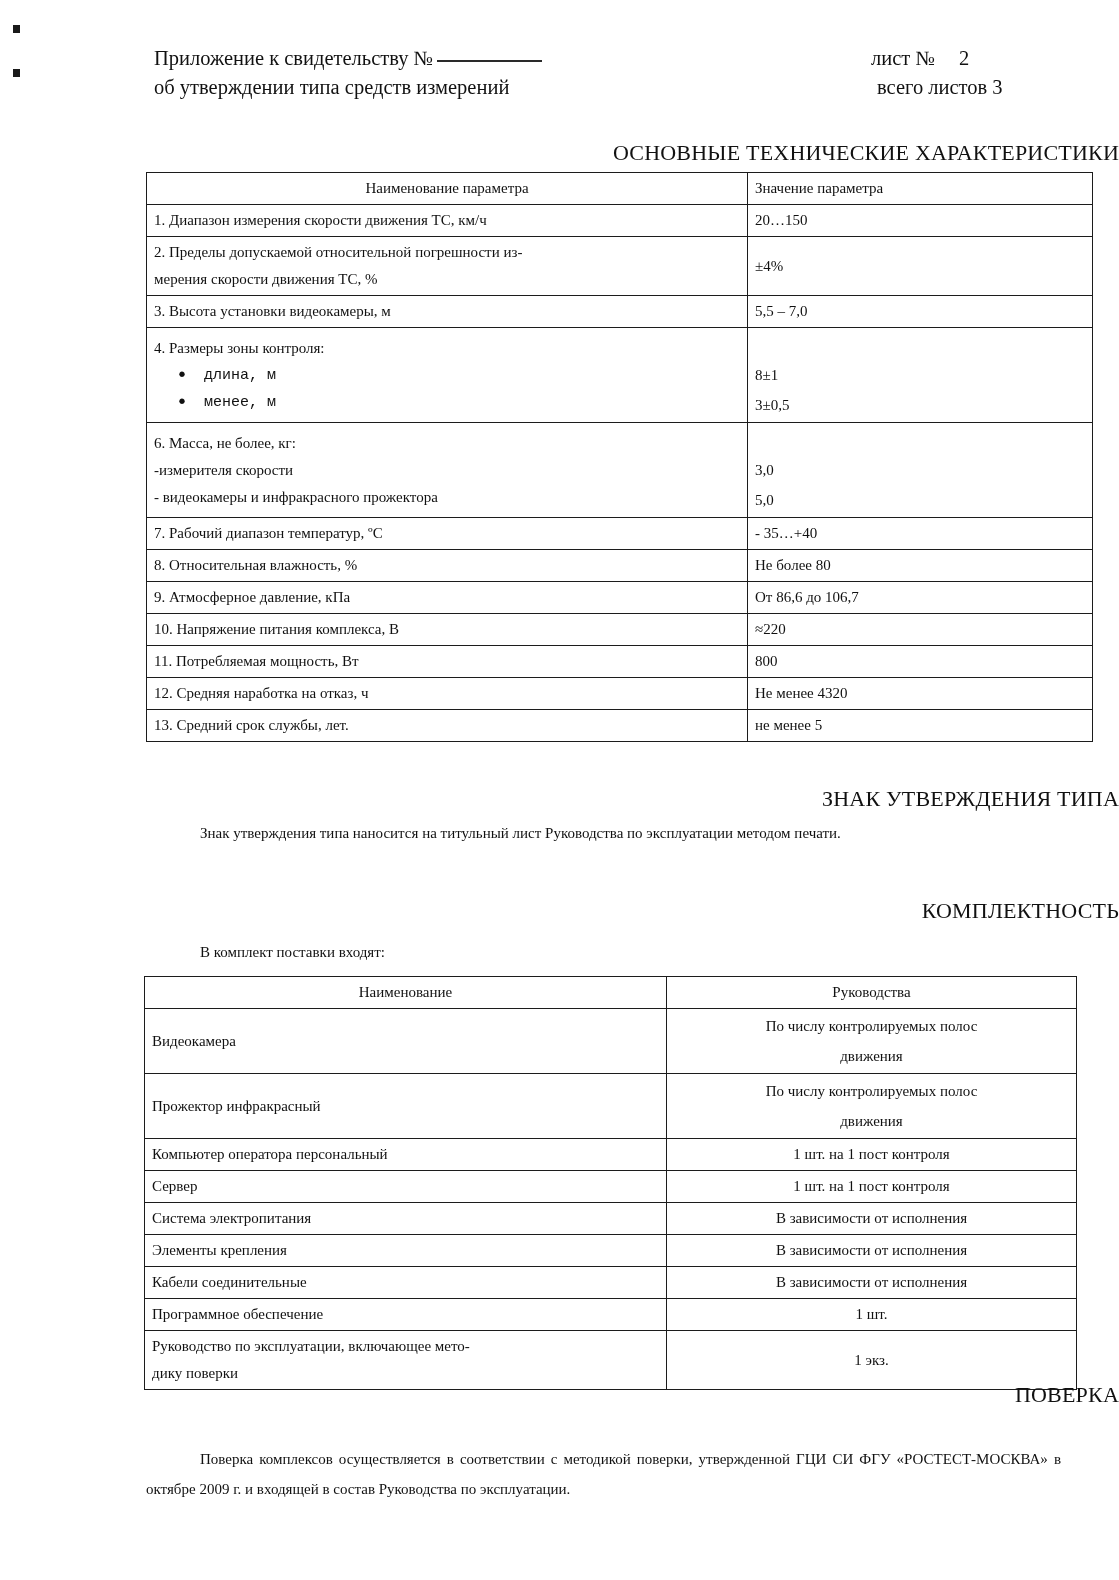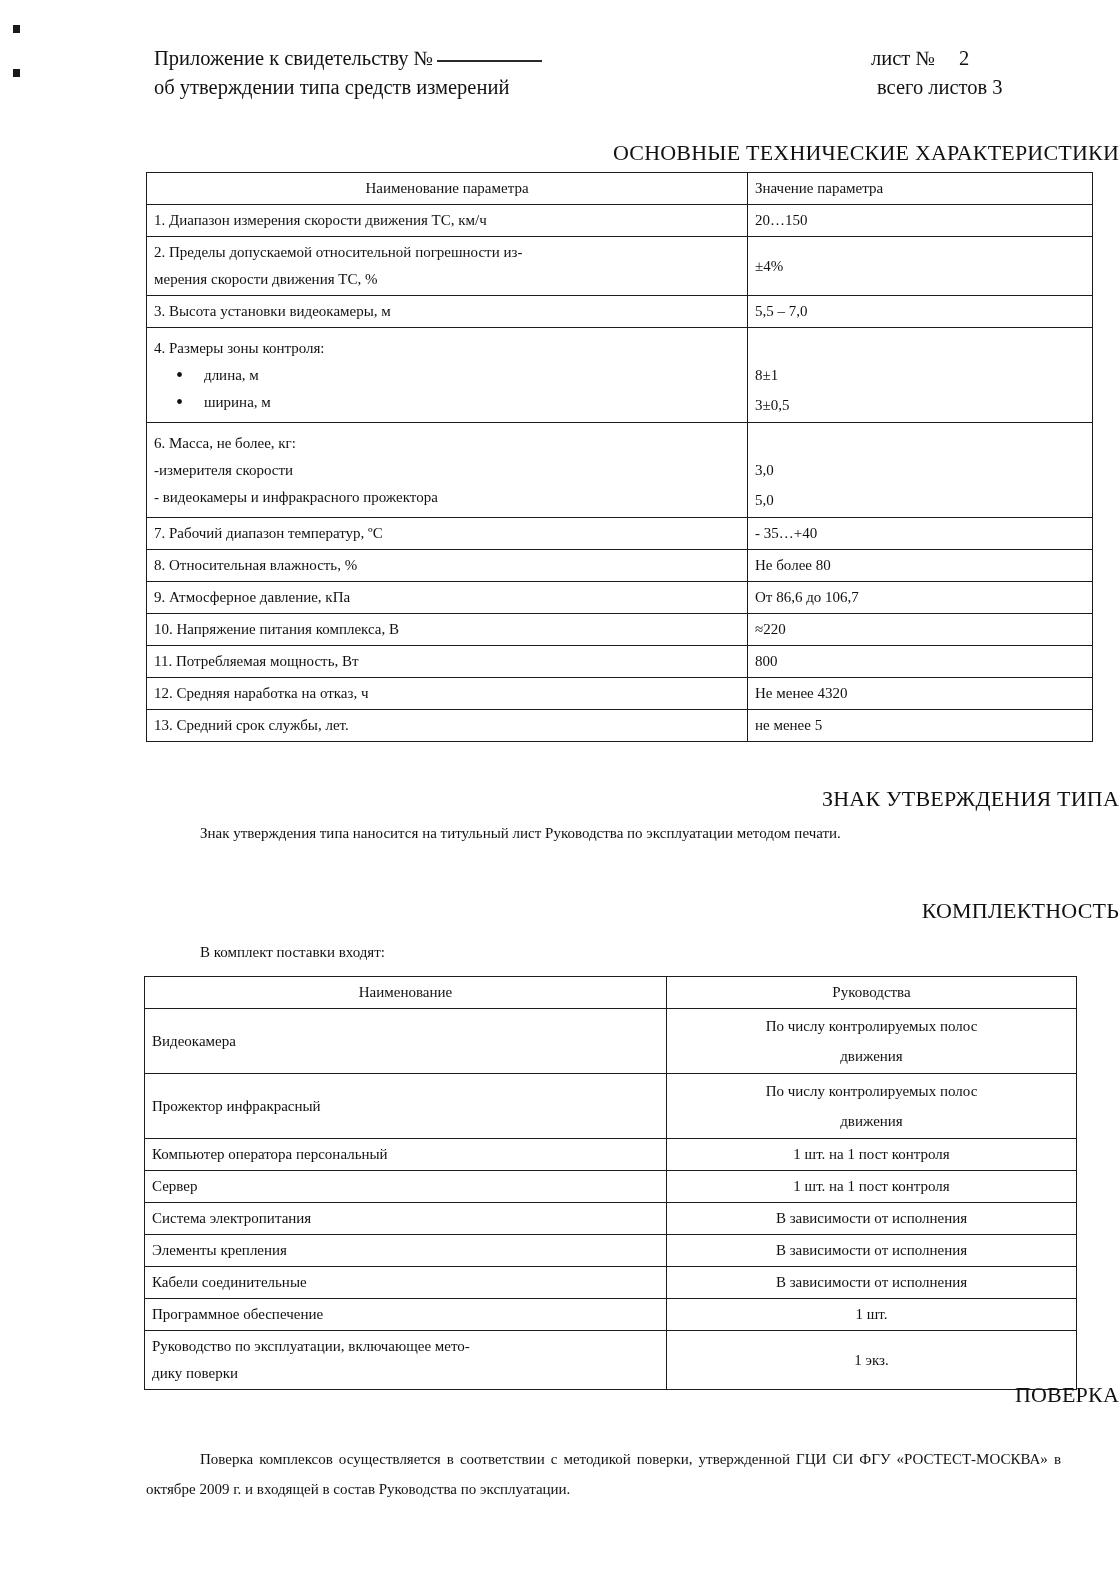--- a/index.html
+++ b/index.html
@@ -100,20 +100,21 @@
   .t2 { left: 144px; top: 976px; width: 902px; }
   .t2 .c-name { width: 507px; }
   .t2 .c-val { width: 395px; text-align: center; }
 
   .th-center { text-align: center; }
   .cell-multi { line-height: 30px; }
   .bullet-row {
     display: block;
     padding-left: 50px;
     position: relative;
+    font-family: Liberation Mono, monospace;
   }
   .bullet-row::before {
     content: "\2022";
     position: absolute;
     left: 22px;
     font-size: 20px;
   }
   .val-lines div { line-height: 30px; }
   .val-pad-top { padding-top: 30px; }
 </style>
@@ -160,21 +161,21 @@
 
       <tr>
         <td class="c-name">3. Высота установки видеокамеры, м</td>
         <td class="c-val">5,5 – 7,0</td>
       </tr>
 
       <tr>
         <td class="c-name cell-multi">
           <div>4. Размеры зоны контроля:</div>
           <span class="bullet-row">длина, м</span>
-          <span class="bullet-row">ширина, м</span>
+          <span class="bullet-row">менее, м</span>
         </td>
         <td class="c-val val-lines">
           <div class="val-pad-top">8±1</div>
           <div>3±0,5</div>
         </td>
       </tr>
 
 
       <tr>
         <td class="c-name cell-multi">

